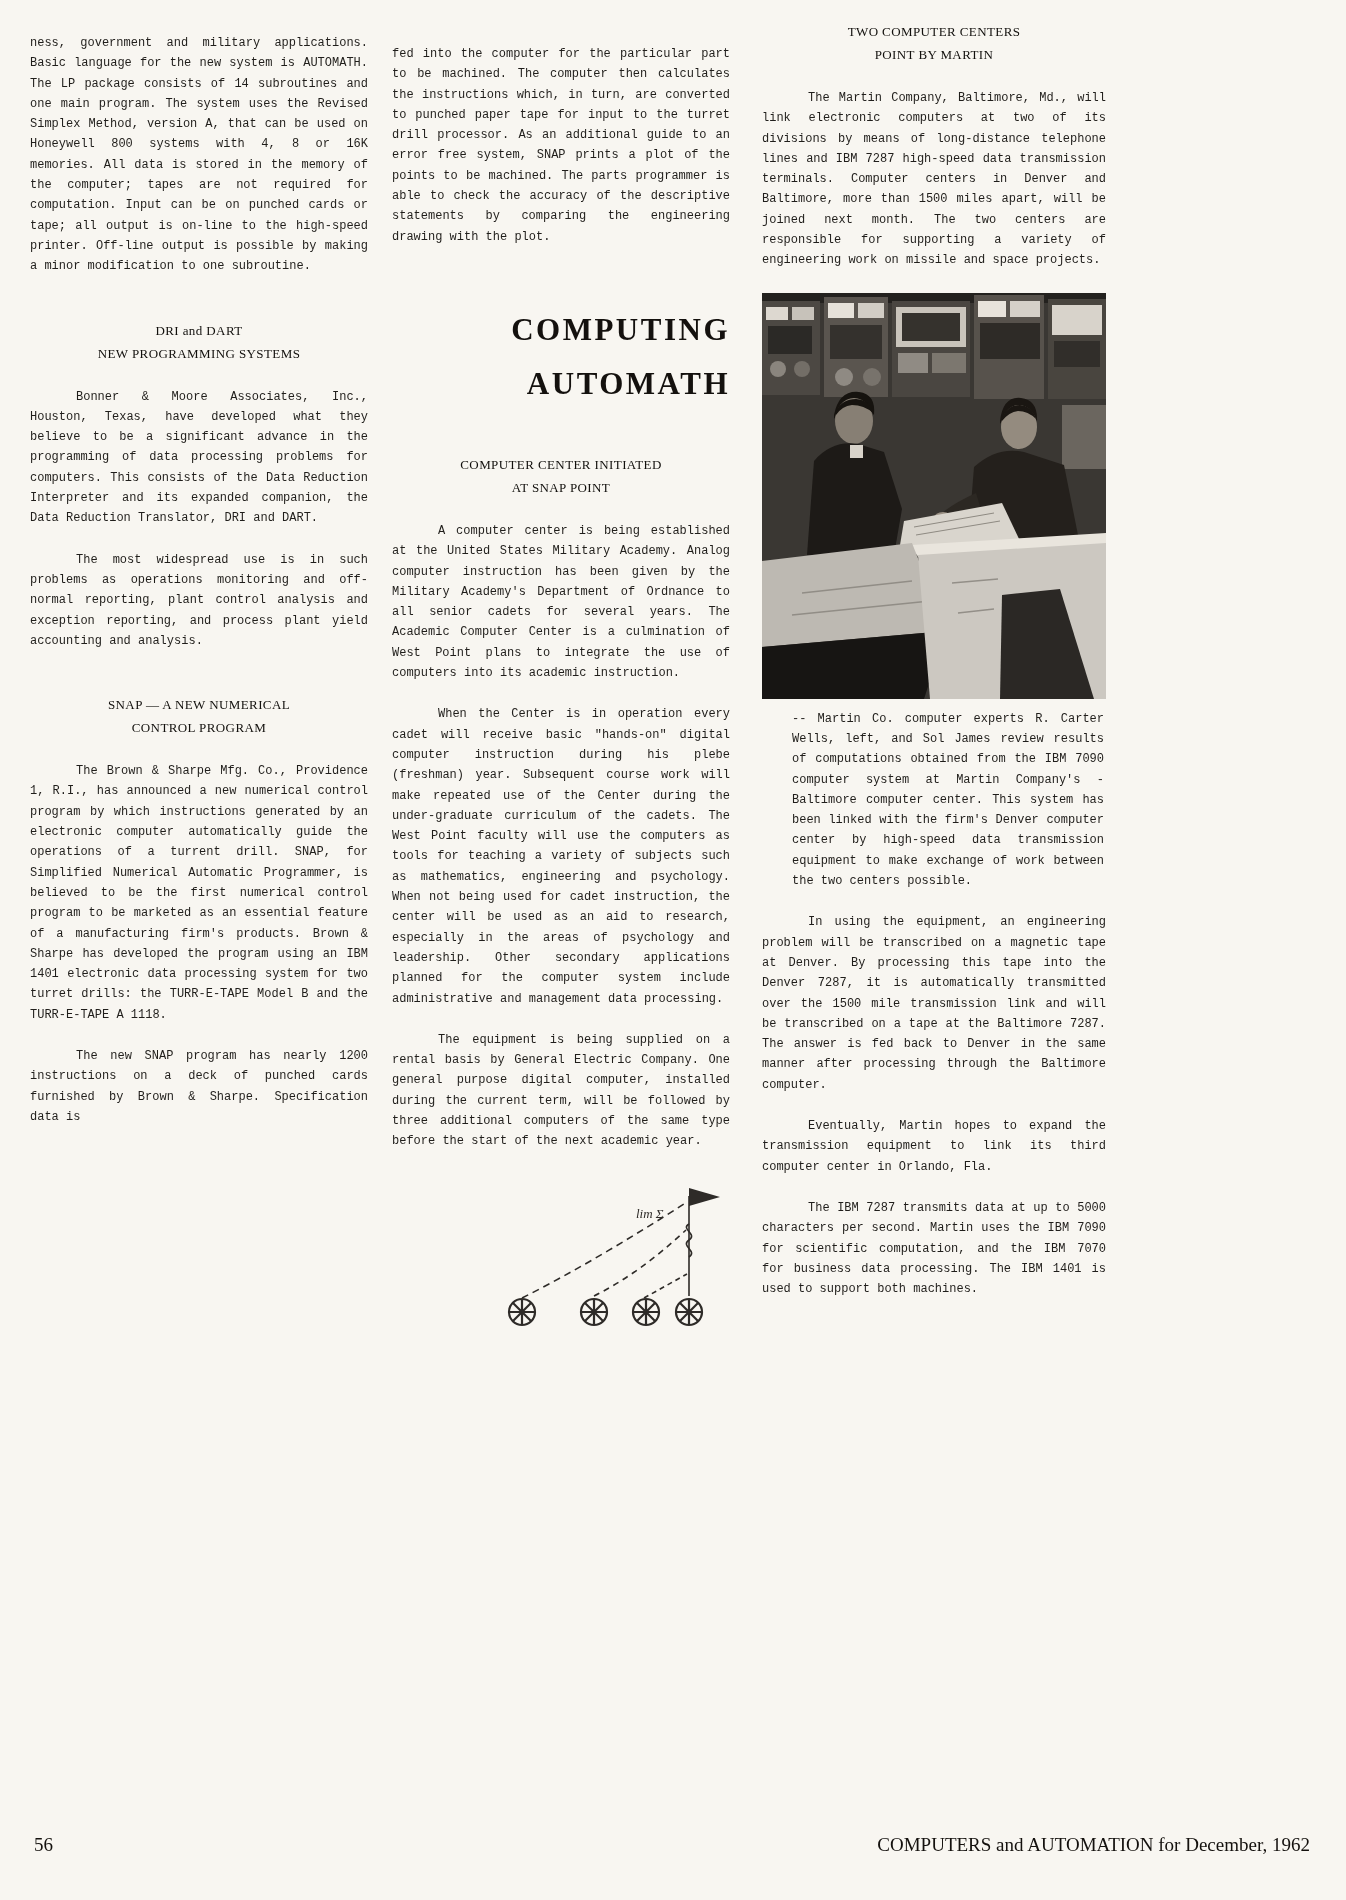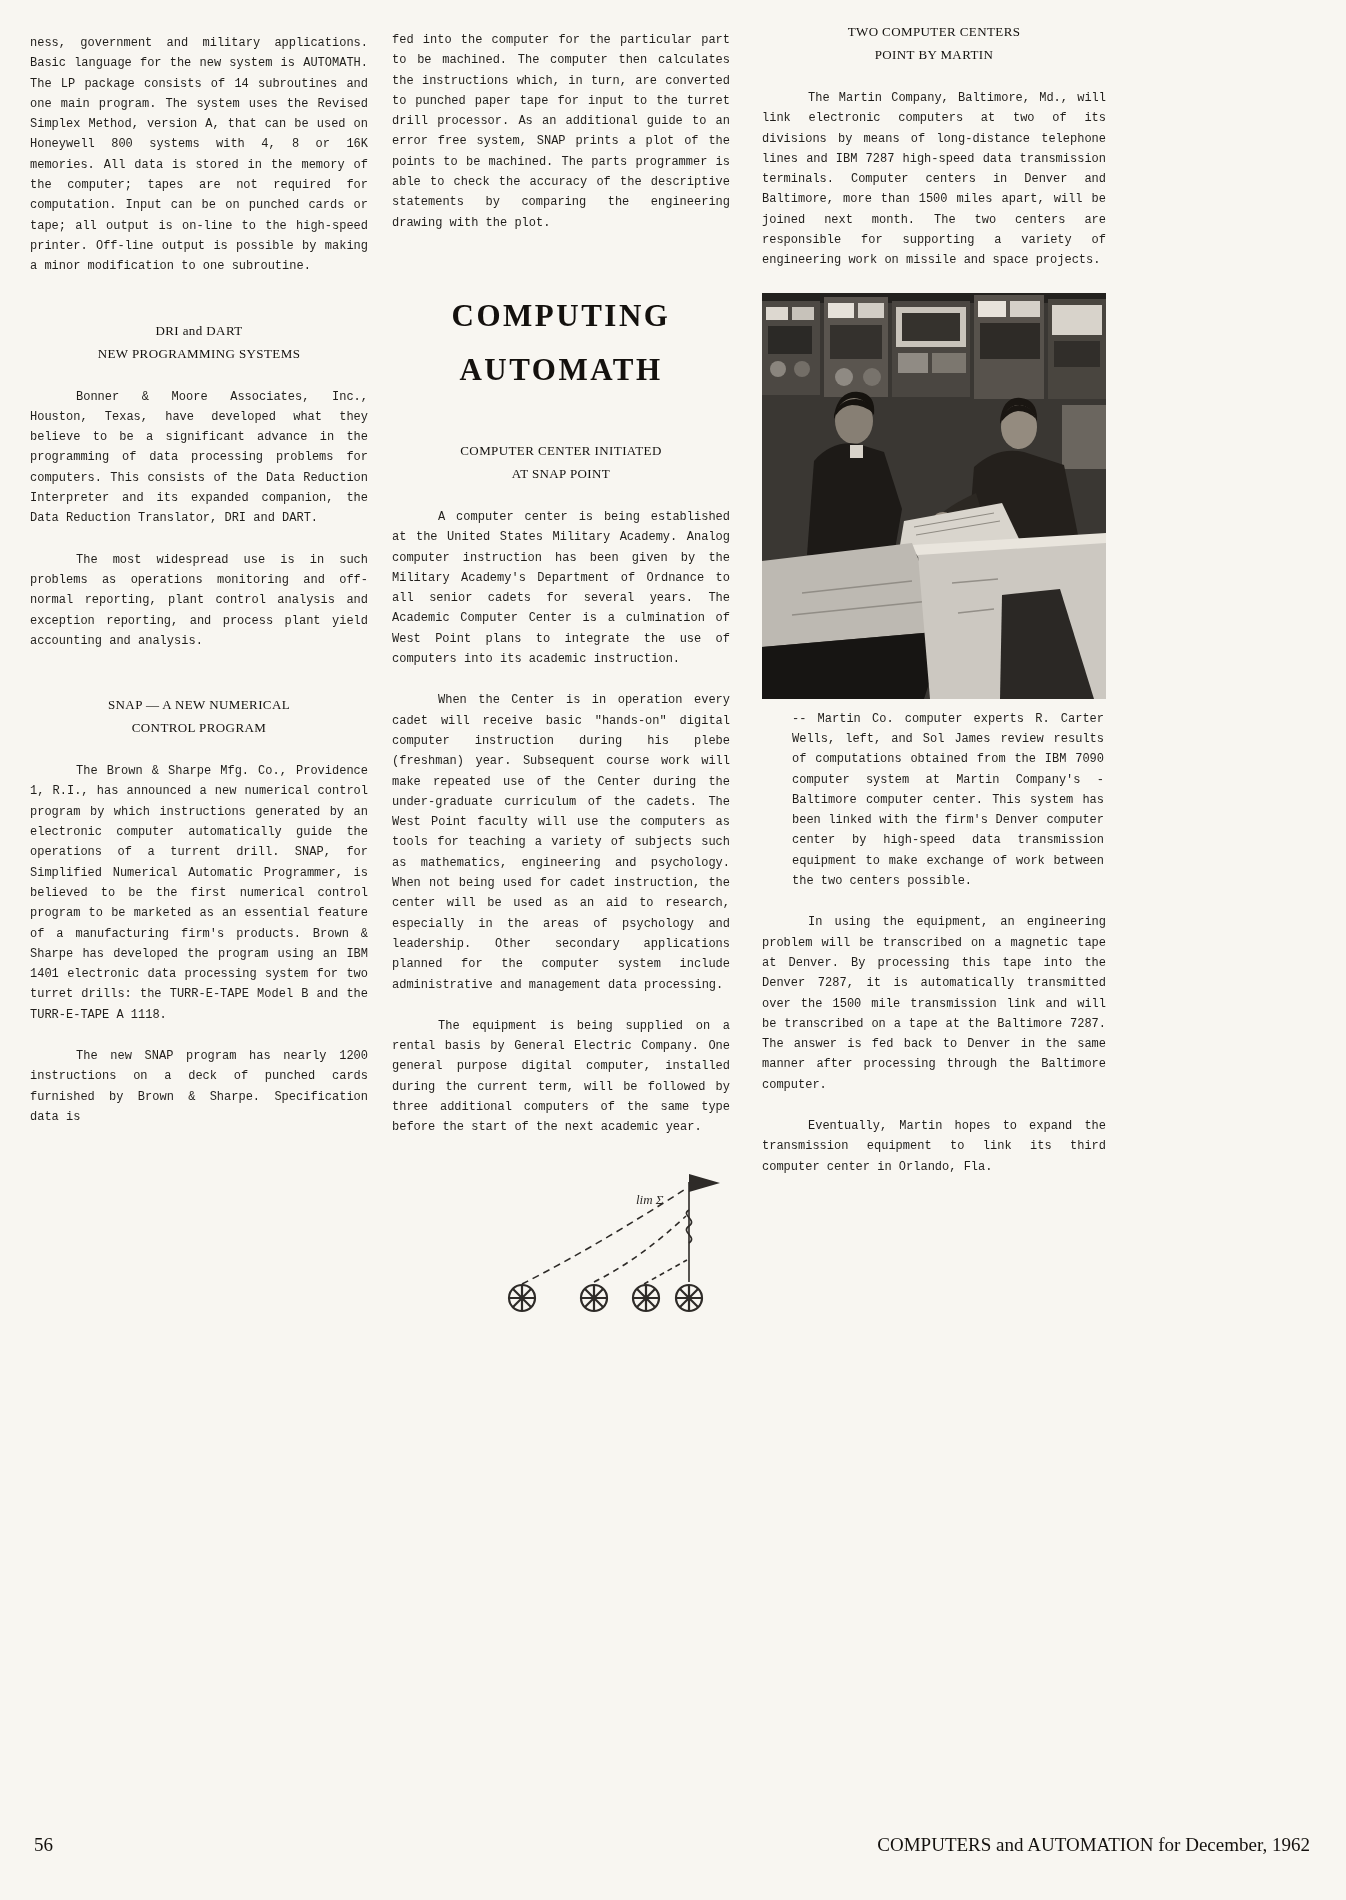--- a/index.html
+++ b/index.html
@@ -4,36 +4,36 @@
 <style>
   html,body{margin:0;padding:0;}
   body{
     width:1346px;height:1900px;position:relative;overflow:hidden;
     background:#f8f6f1;
     font-family:"Liberation Mono","DejaVu Sans Mono",monospace;
     color:#201e1b;
   }
   .col{position:absolute;top:0;}
   .col1{left:30px;width:338px;padding-top:33px;}
-  .col2{left:392px;width:338px;padding-top:30px;}
+  .col2{left:392px;width:338px;padding-top:44px;}
   .col3{left:762px;width:344px;padding-top:20px;}
   .p{font-size:12px;line-height:20.3px;text-align:justify;margin:0;}
   .p.ind{text-indent:46px;}
   .p + .p{margin-top:21px;}
   .heading{
     font-family:"Liberation Serif","DejaVu Serif",serif;
     font-size:13px;line-height:23px;text-align:center;
     letter-spacing:0.4px;color:#12100d;
     margin:42px 0 22px 0;
   }
   .heading.first{margin-top:0;}
   .section-title{
     font-family:"Liberation Serif","DejaVu Serif",serif;
     font-weight:bold;font-size:31px;line-height:54px;
-    letter-spacing:2.5px;text-align:center;color:#14110e;
+    letter-spacing:2.5px;text-align:right;color:#14110e;
     margin:56px 0 14px 0;
   }
   .photo-wrap{margin:22px 0 10px 0;line-height:0;}
   .caption{margin-left:30px;width:312px;}
   .illustration-wrap{margin-top:26px;text-align:right;line-height:0;}
   .footer{
     position:absolute;left:34px;right:36px;top:1834px;
     display:flex;justify-content:space-between;align-items:center;
     font-family:"Liberation Serif","DejaVu Serif",serif;
     font-size:19px;color:#14110e;
@@ -167,18 +167,19 @@
       <path d="M0 354 L184 338 L162 406 L0 406 Z" fill="#171513"></path>
       <path d="M156 262 L344 250 L344 406 L168 406 Z" fill="#ccc8c1"></path>
       <path d="M240 302 L298 296 L332 406 L238 406 Z" fill="#2b2825"></path>
       <path d="M190 290 L236 286 M196 320 L232 316" stroke="#938f88" stroke-width="1.5"></path>
     </svg>
   </div>
 
   <p class="p caption">-- Martin Co. computer experts R. Carter Wells, left, and Sol James review results of computations obtained from the IBM 7090 computer system at Martin Company's - Baltimore computer center.  This system has been linked with the firm's Denver computer center by high-speed data transmission equipment to make exchange of work between the two centers possible.</p>
   <p class="p ind">In using the equipment, an engineering problem will be transcribed on a magnetic tape at Denver.  By processing this tape into the Denver 7287, it is automatically transmitted over the 1500 mile transmission link and will be transcribed on a tape at the Baltimore 7287.  The answer is fed back to Denver in the same manner after processing through the Baltimore computer.</p>
   <p class="p ind">Eventually, Martin hopes to expand the transmission equipment to link its third computer center in Orlando, Fla.</p>
+  <p class="p ind">The IBM 7287 transmits data at up to 5000 characters per second.  Martin uses the IBM 7090 for scientific computation, and the IBM 7070 for business data processing.  The IBM 1401 is used to support both machines.</p>
 </div>
 
 <div class="footer">
   <span>56</span>
   <span>COMPUTERS and AUTOMATION for December, 1962</span>
 </div>
 
 </body></html>

